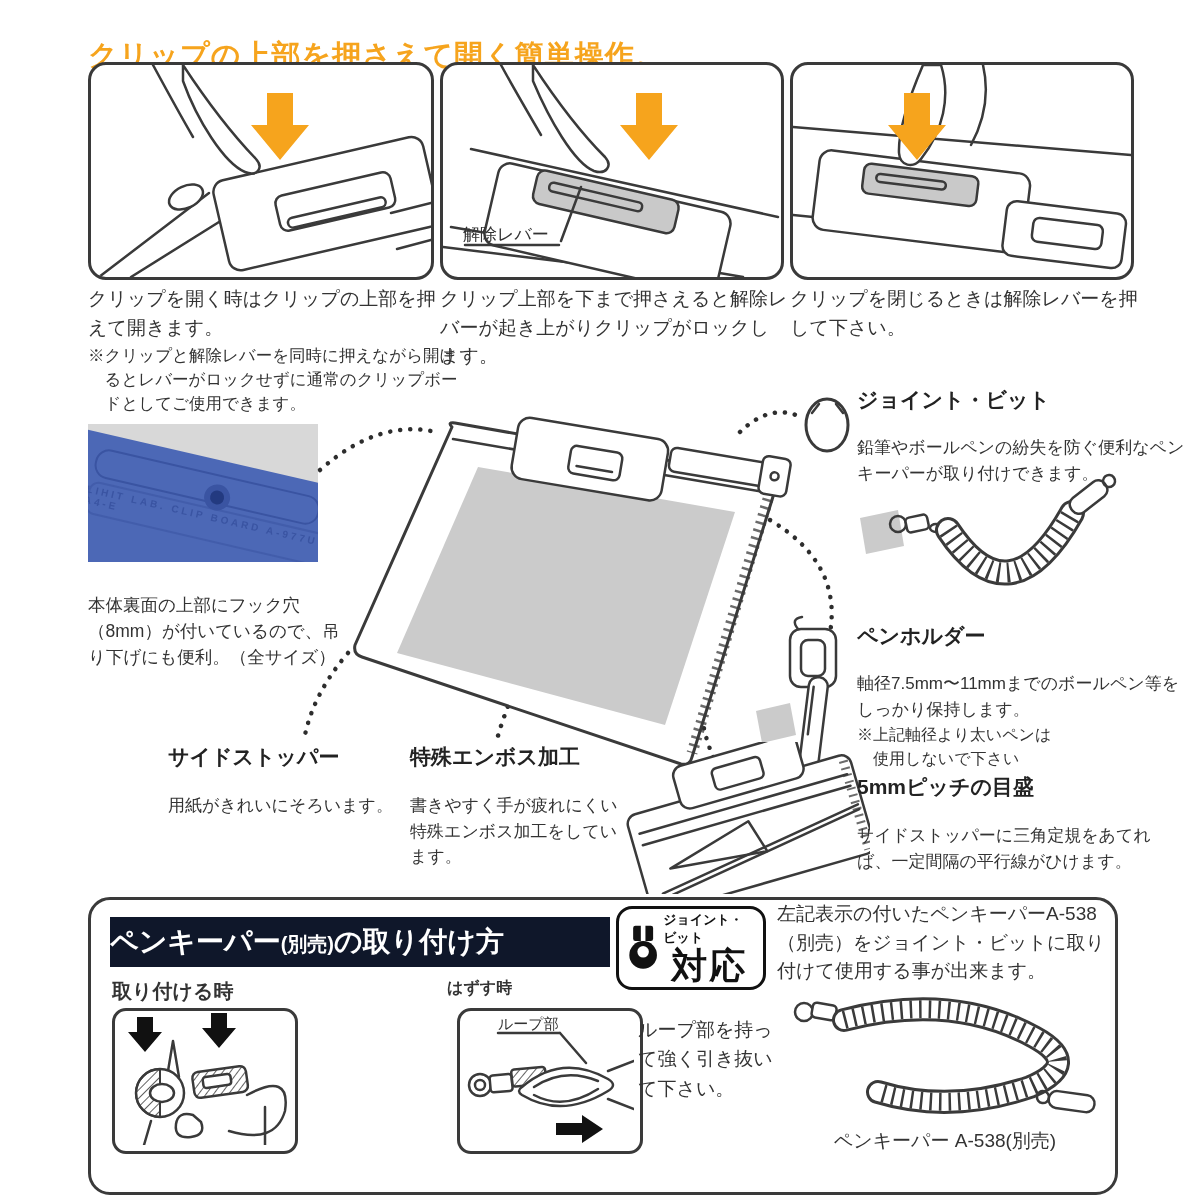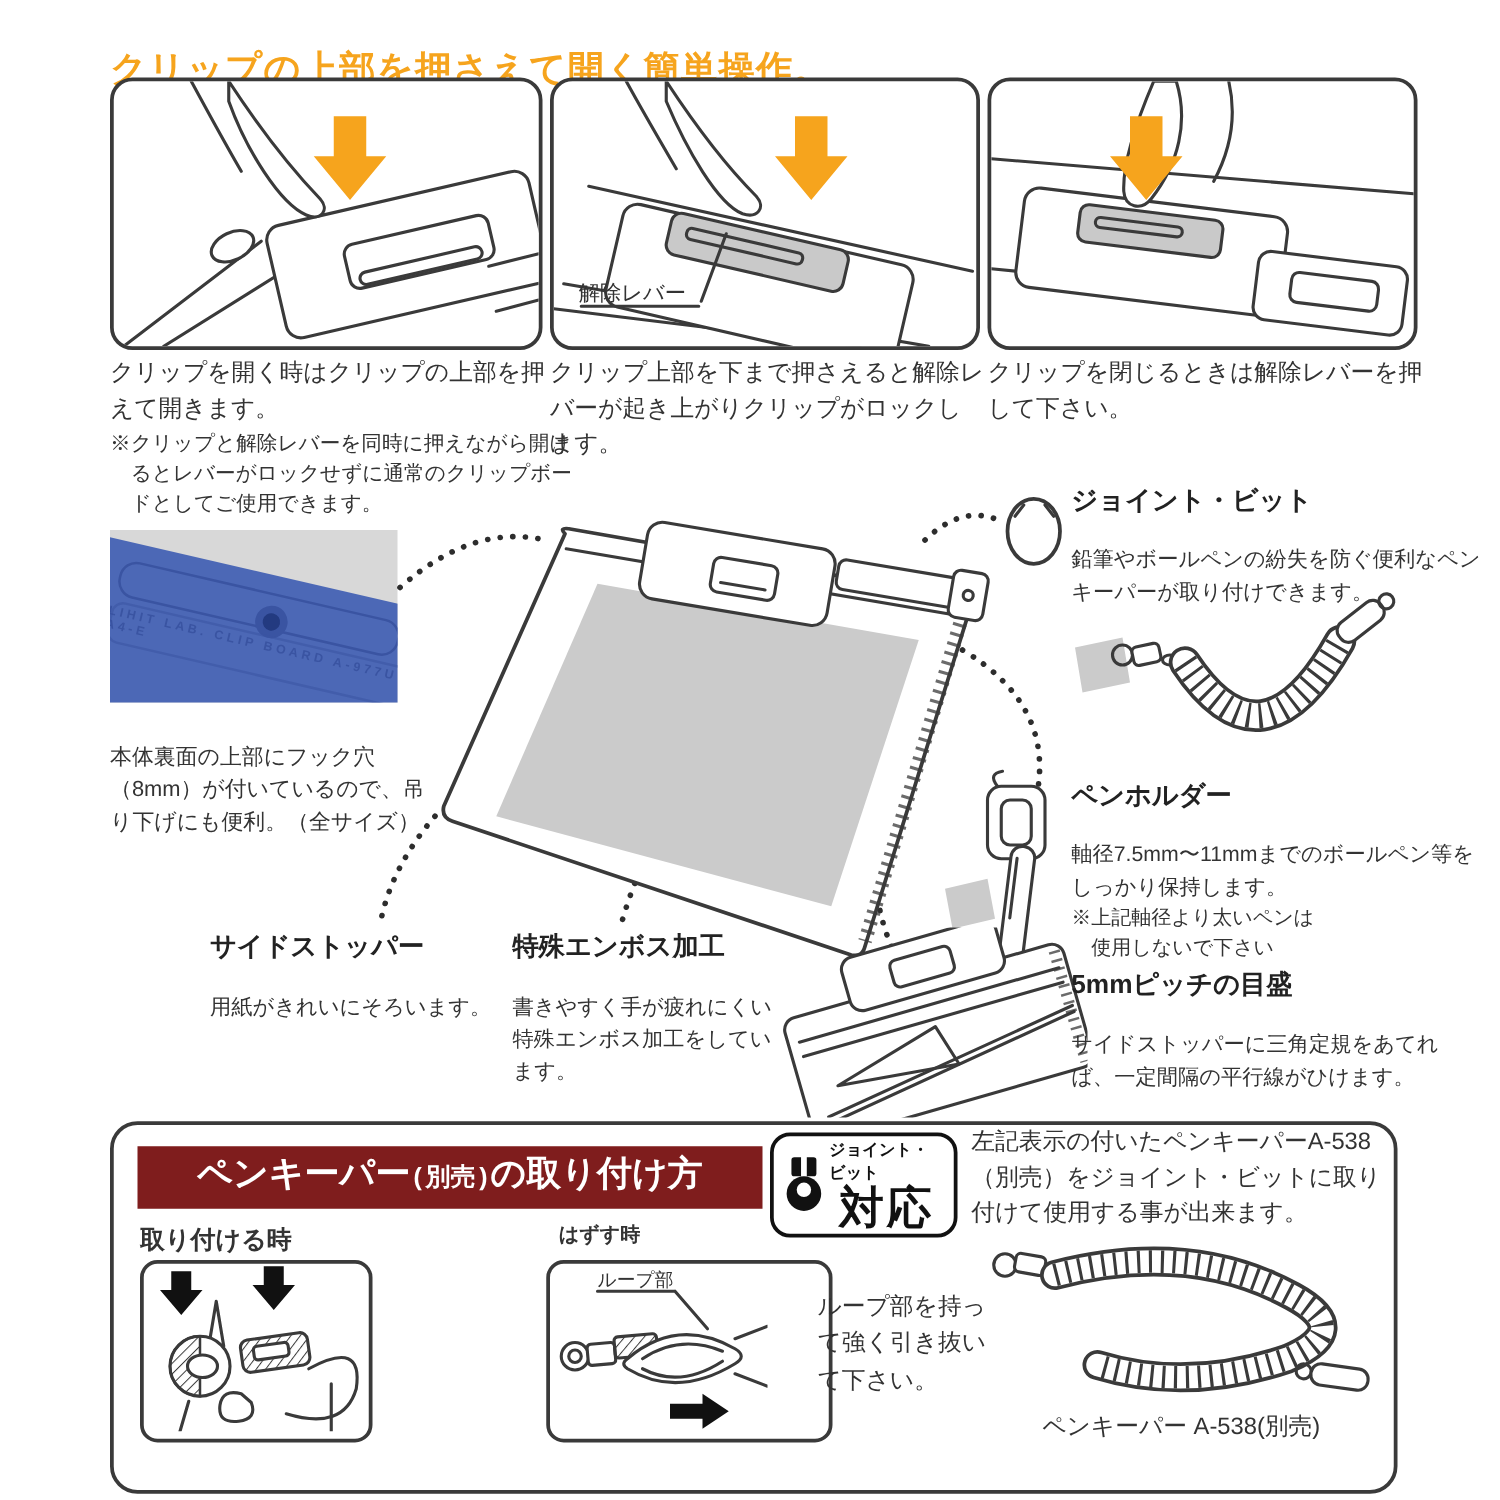--- a/index.html
+++ b/index.html
@@ -16,21 +16,21 @@
   .ln{fill:none;stroke:#3a3a3a;stroke-width:2.5;stroke-linecap:round;stroke-linejoin:round;}
   .lnf{fill:#fff;stroke:#3a3a3a;stroke-width:2.5;stroke-linejoin:round;}
   .lever{fill:#c9c9c9;stroke:#3a3a3a;stroke-width:2.5;stroke-linejoin:round;}
   .dotted{fill:none;stroke:#2d2d2d;stroke-width:4.5;stroke-dasharray:0.1 10;stroke-linecap:round;}
   .photo{position:absolute;background:#d8d8d8;overflow:hidden;}
   .blue{position:absolute;left:-25px;top:38px;width:310px;height:170px;background:#4c68b6;transform:rotate(13deg);}
   .groove{position:absolute;left:16px;top:14px;width:226px;height:26px;border:2px solid #3a54a2;border-radius:14px;}
   .hole{position:absolute;left:112px;top:8px;width:26px;height:26px;border-radius:50%;background:#3a54a2;}
   .hole:after{content:"";position:absolute;left:6px;top:6px;width:14px;height:14px;border-radius:50%;background:#233a80;}
   .emboss{position:absolute;left:14px;top:52px;width:260px;color:#3a54a2;font-size:10px;letter-spacing:3px;font-weight:bold;}
-  .banner{position:absolute;background:#7f1d1d;color:#fff;text-align:center;font-weight:bold;font-family:Liberation Mono, monospace;}
+  .banner{position:absolute;background:#0f172a;color:#fff;font-weight:bold;}
   .bottom-box{position:absolute;border:3px solid #3a3a3a;border-radius:22px;background:#fff;}
   .mini-box{position:absolute;border:3px solid #3a3a3a;border-radius:14px;background:#fff;overflow:hidden;}
   .badge{position:absolute;border:3.5px solid #111;border-radius:16px;background:#fff;display:flex;align-items:center;padding:4px 8px;box-sizing:border-box;}
   .badge-txt{display:flex;flex-direction:column;align-items:center;margin-left:4px;color:#111;}
   .badge-top{font-size:13px;font-weight:bold;}
   .badge-big{font-size:36px;font-weight:bold;line-height:1.05;letter-spacing:2px;}
   .lbl{font-size:17px;}
 </style>
 </head>
 <body>
@@ -229,42 +229,42 @@
         <rect x="78" y="58" width="54" height="26" rx="6" fill="url(#hatchA)" stroke="#3a3a3a" stroke-width="2.5"></rect>
         <rect class="lnf" x="88" y="64" width="28" height="11" rx="3"></rect>
       </g>
       <path class="ln" d="M132,84 Q176,60 170,100 Q160,134 114,120"></path>
       <path class="lnf" d="M78,104 q-15,-4 -17,9 q-2,15 15,13 q15,-2 10,-15 z"></path>
       <path class="ln" d="M36,110 L29,134 M150,96 L150,134"></path>
     </svg>
   </div>
 
   <div class="abs" style="left:447px;top:978px;font-size:16px;font-weight:bold;">はずす時</div>
-  <div class="mini-box" style="left:437px;top:1008px;width:180px;height:140px;padding-left:43px;">
+  <div class="mini-box" style="left:457px;top:1008px;width:180px;height:140px;">
     <svg width="174" height="134" viewBox="0 0 174 134" style="position:absolute;left:0;top:0;">
       <defs>
         <pattern id="hatchB" patternUnits="userSpaceOnUse" width="6" height="6" patternTransform="rotate(45)">
           <line x1="0" y1="0" x2="0" y2="6" stroke="#3a3a3a" stroke-width="1.6"></line>
         </pattern>
       </defs>
       <path class="ln" d="M38,22 L100,22 M100,22 L126,52"></path>
       <circle class="lnf" cx="20" cy="74" r="11"></circle>
       <circle class="ln" cx="20" cy="74" r="5"></circle>
       <g transform="rotate(-5 60 70)">
         <rect class="lnf" x="30" y="62" width="22" height="17" rx="3"></rect>
         <rect x="52" y="58" width="34" height="17" rx="3" fill="url(#hatchB)" stroke="#3a3a3a" stroke-width="2.5"></rect>
       </g>
       <path class="lnf" d="M62,76 Q102,42 148,68 Q158,74 148,80 Q102,108 62,84 Q56,80 62,76 Z"></path>
       <path class="ln" d="M74,76 Q104,56 138,70 M74,84 Q104,100 138,78"></path>
       <path class="ln" d="M148,60 L174,50 M148,88 L174,98"></path>
       <path d="M96,112 h26 v-8 l21,14 -21,14 v-8 h-26 z" fill="#111"></path>
     </svg>
     <div class="abs" style="left:38px;top:4px;font-size:15px;">ループ部</div>
   </div>
-  <p class="abs" style="left:638px;top:1015px;width:135px;font-size:19px;line-height:1.55;margin:16px;">ループ部を持って強く引き抜いて下さい。</p>
+  <p class="abs" style="left:638px;top:1015px;width:135px;font-size:19px;line-height:1.55;margin:0;">ループ部を持って強く引き抜いて下さい。</p>
 
   <svg class="abs" style="left:782px;top:992px;" width="326" height="132" viewBox="0 0 326 132">
     <circle class="ln" cx="22" cy="20" r="9"></circle>
     <rect class="lnf" x="30" y="12" width="24" height="15" rx="4" transform="rotate(10 42 20)"></rect>
     <path d="M62,28 Q170,0 252,45 Q302,72 248,95 Q168,122 96,100" stroke="#3a3a3a" stroke-width="24" fill="none" stroke-linecap="round"></path>
     <path d="M62,28 Q170,0 252,45 Q302,72 248,95 Q168,122 96,100" stroke="#ffffff" stroke-width="18" fill="none" stroke-linecap="round"></path>
     <path d="M62,28 Q170,0 252,45 Q302,72 248,95 Q168,122 96,100" stroke="#3a3a3a" stroke-width="18" fill="none" stroke-dasharray="2.5 7"></path>
     <g transform="translate(268,98) rotate(8)">
       <circle class="ln" cx="-6" cy="8" r="6"></circle>
       <rect class="lnf" x="0" y="0" width="46" height="17" rx="8"></rect>

